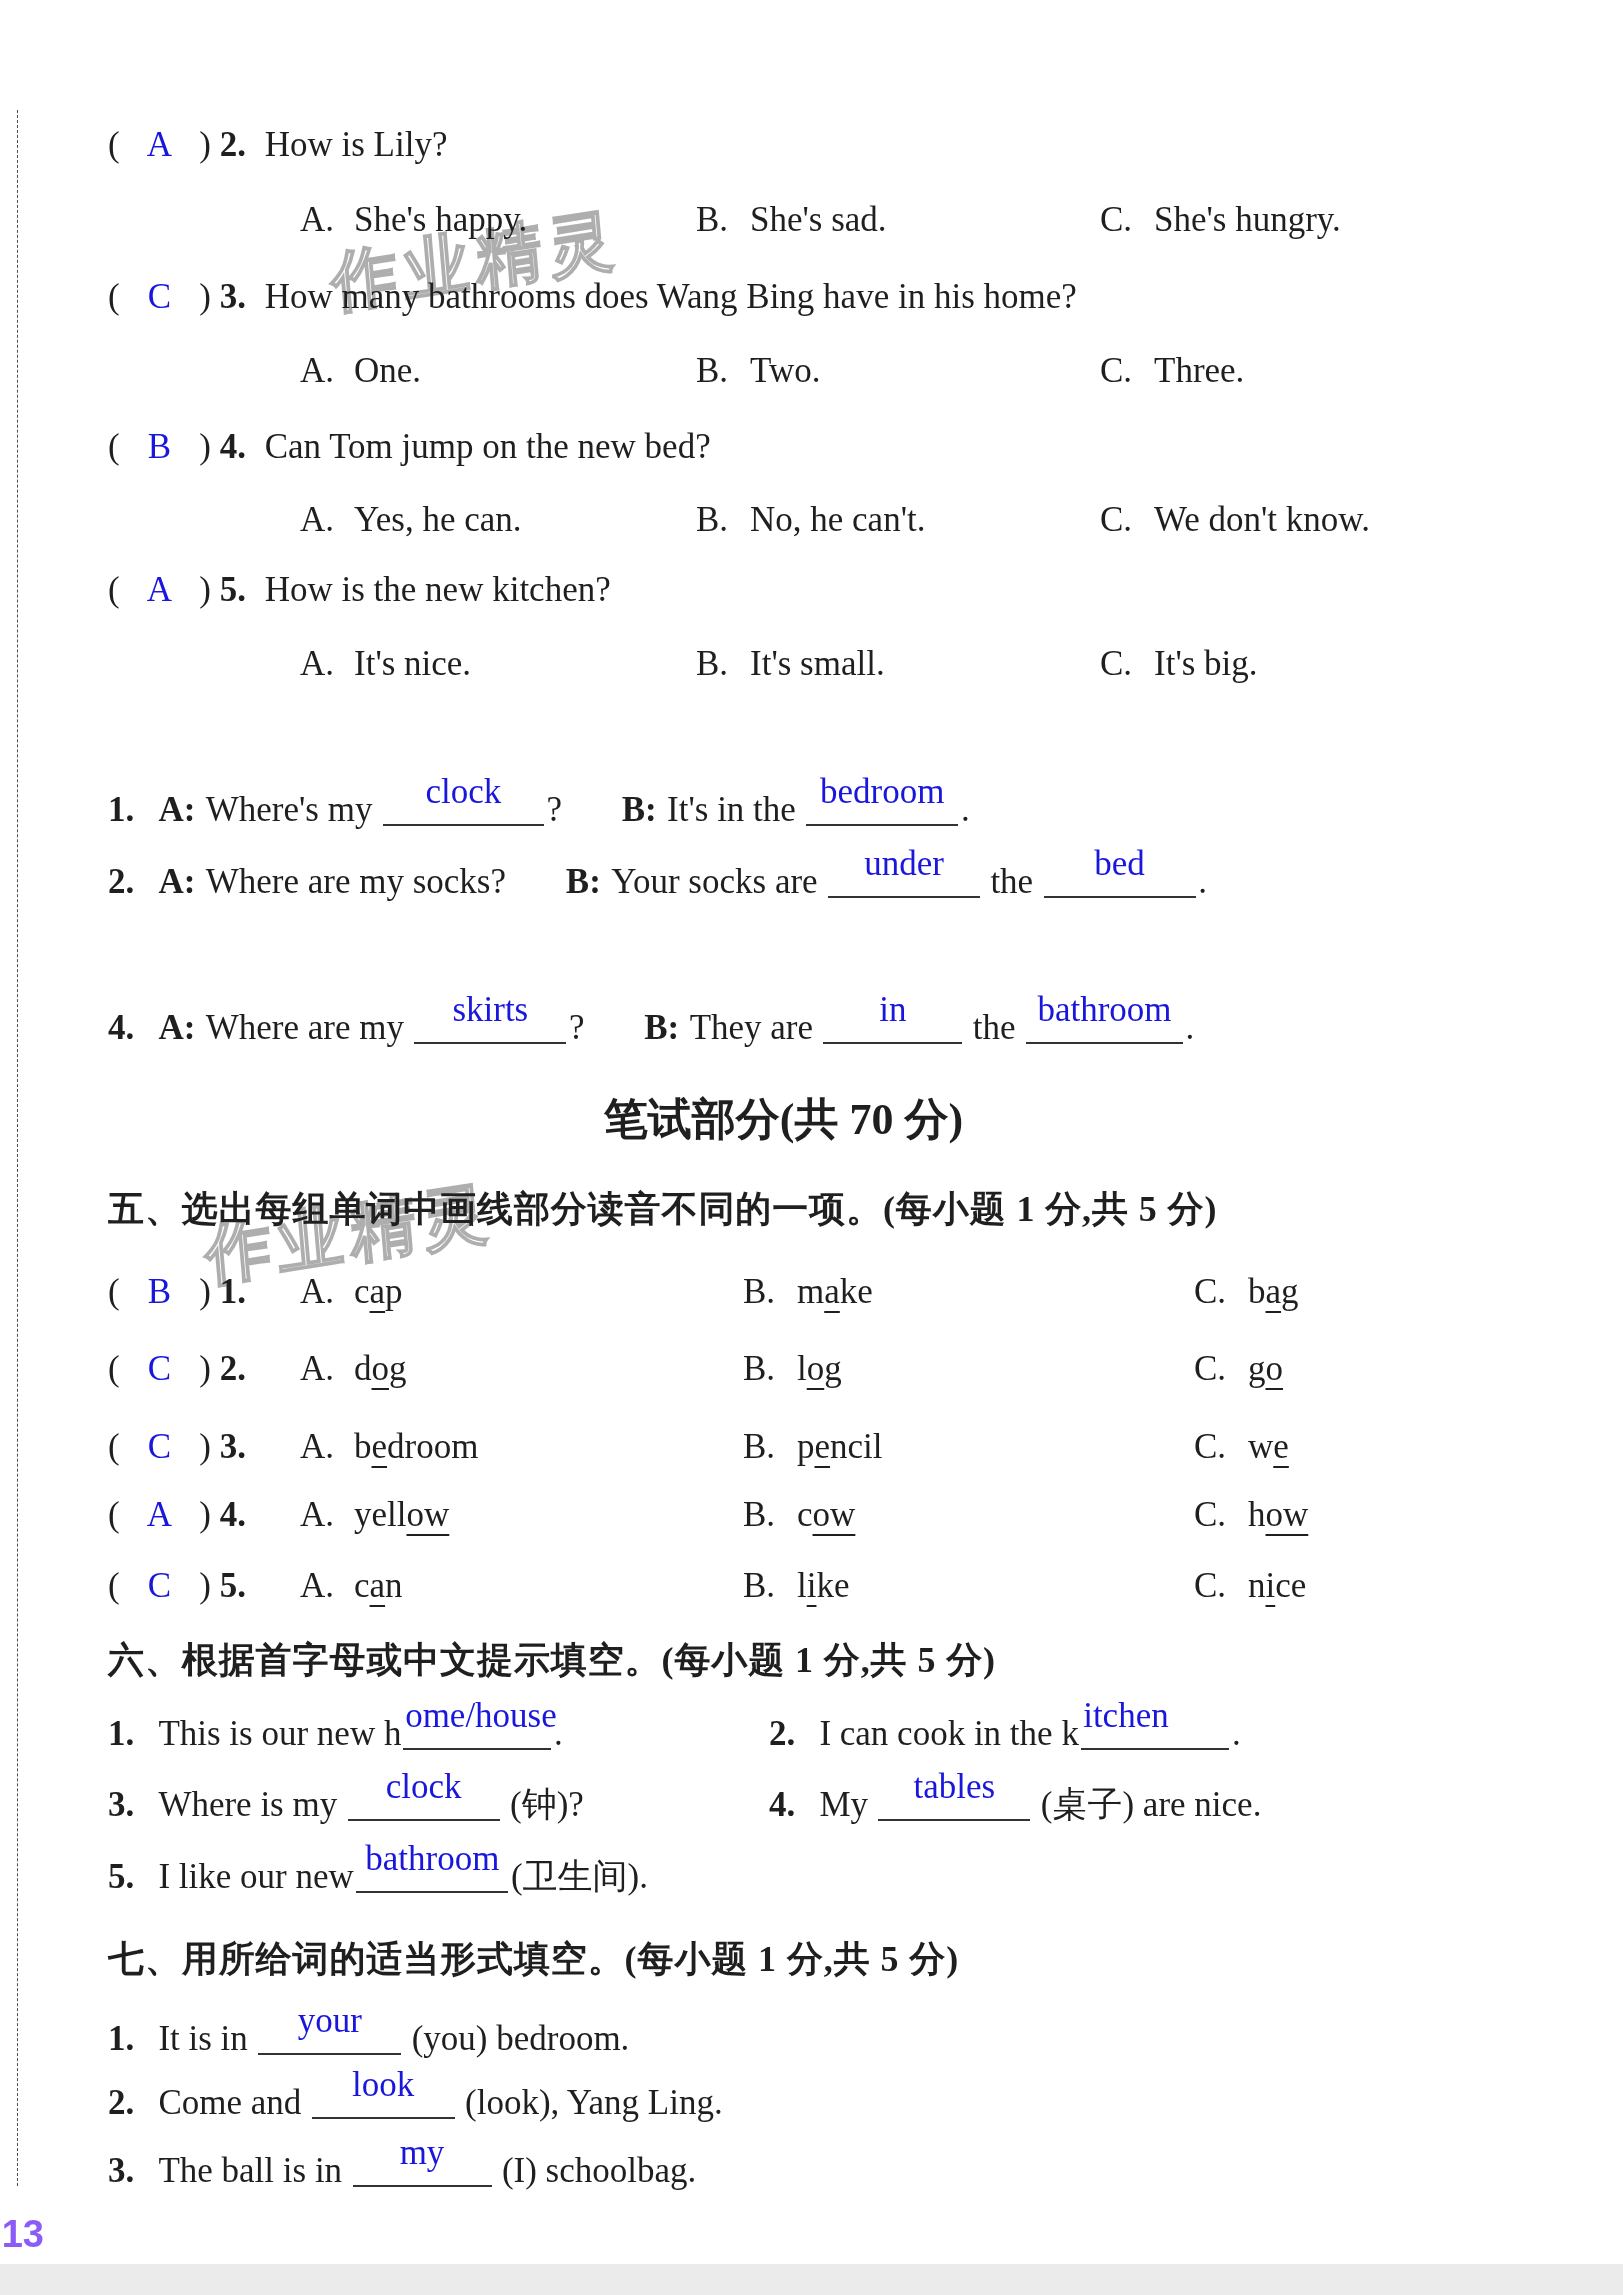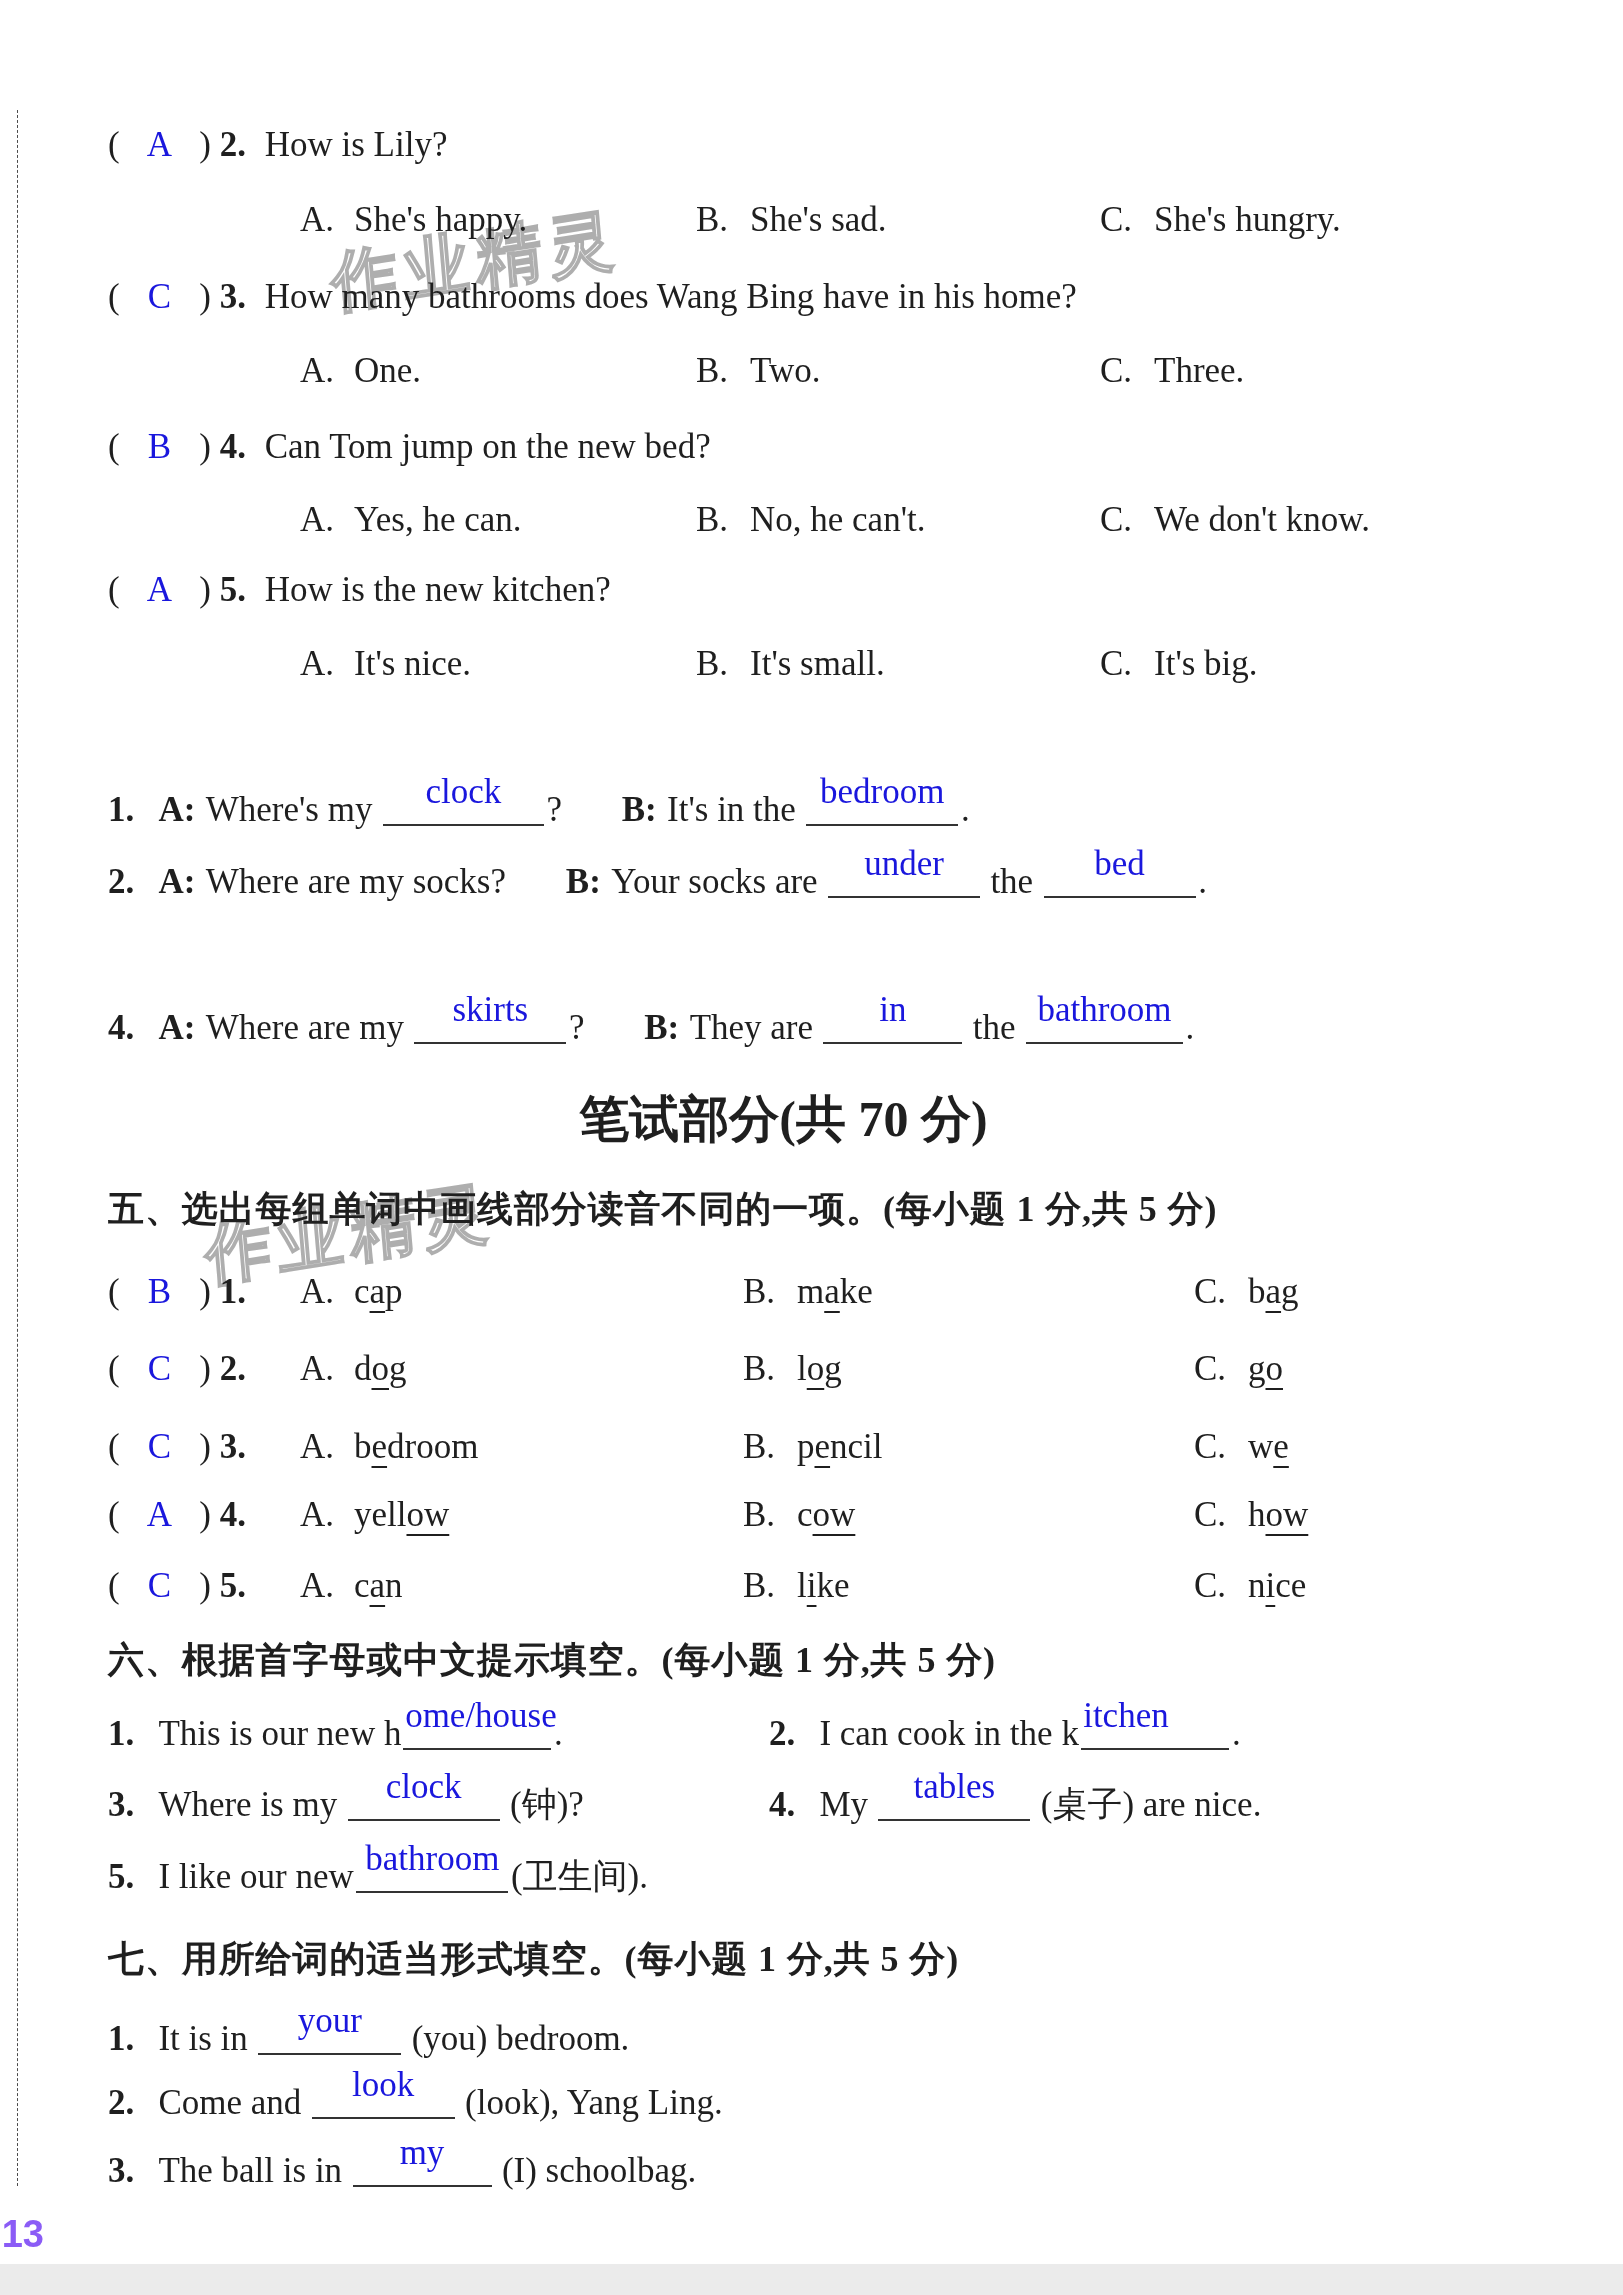--- a/index.html
+++ b/index.html
@@ -1,20 +1,20 @@
 <!DOCTYPE html>
 <html style="--blue: #1a17dd;font-size:14px"><head>
 <meta charset="utf-8">
 <style>
   html,body{margin:0;padding:0;background:#fff;}
   .page{position:relative;width:1623px;height:2295px;background:#fff;overflow:hidden;
         color:#1f1f1f;font-family:"Liberation Serif","DejaVu Serif",serif;}
   .row{position:absolute;left:108px;font-size:35px;line-height:45px;white-space:nowrap;z-index:2;}
   .heading{font-weight:700;font-size:36px;letter-spacing:0.9px;}
-  .title-row{left:0;width:1567px;text-align:center;font-weight:700;font-size:50px;}
+  .title-row{left:0;width:1567px;text-align:center;font-weight:700;font-size:44px;}
   
   .paren{display:inline-flex;justify-content:space-between;width:103px;vertical-align:baseline;}
   .ans-letter{color:var(--blue,#1a17dd);}
   .qnum{display:inline-block;min-width:45px;margin-left:8.7px;font-weight:700;}
   
   .opts{left:300px;width:1287px;display:grid;grid-template-columns:396px 404px auto;}
   .ph-opts{position:absolute;left:192px;top:0;display:grid;grid-template-columns:396px 404px auto;width:1287px;gap:47px;}
   .opt{white-space:nowrap;}
   .olabel{display:inline-block;min-width:54px;}
   .ul{text-decoration:underline;text-underline-offset:7.8px;text-decoration-thickness:2.2px;}

